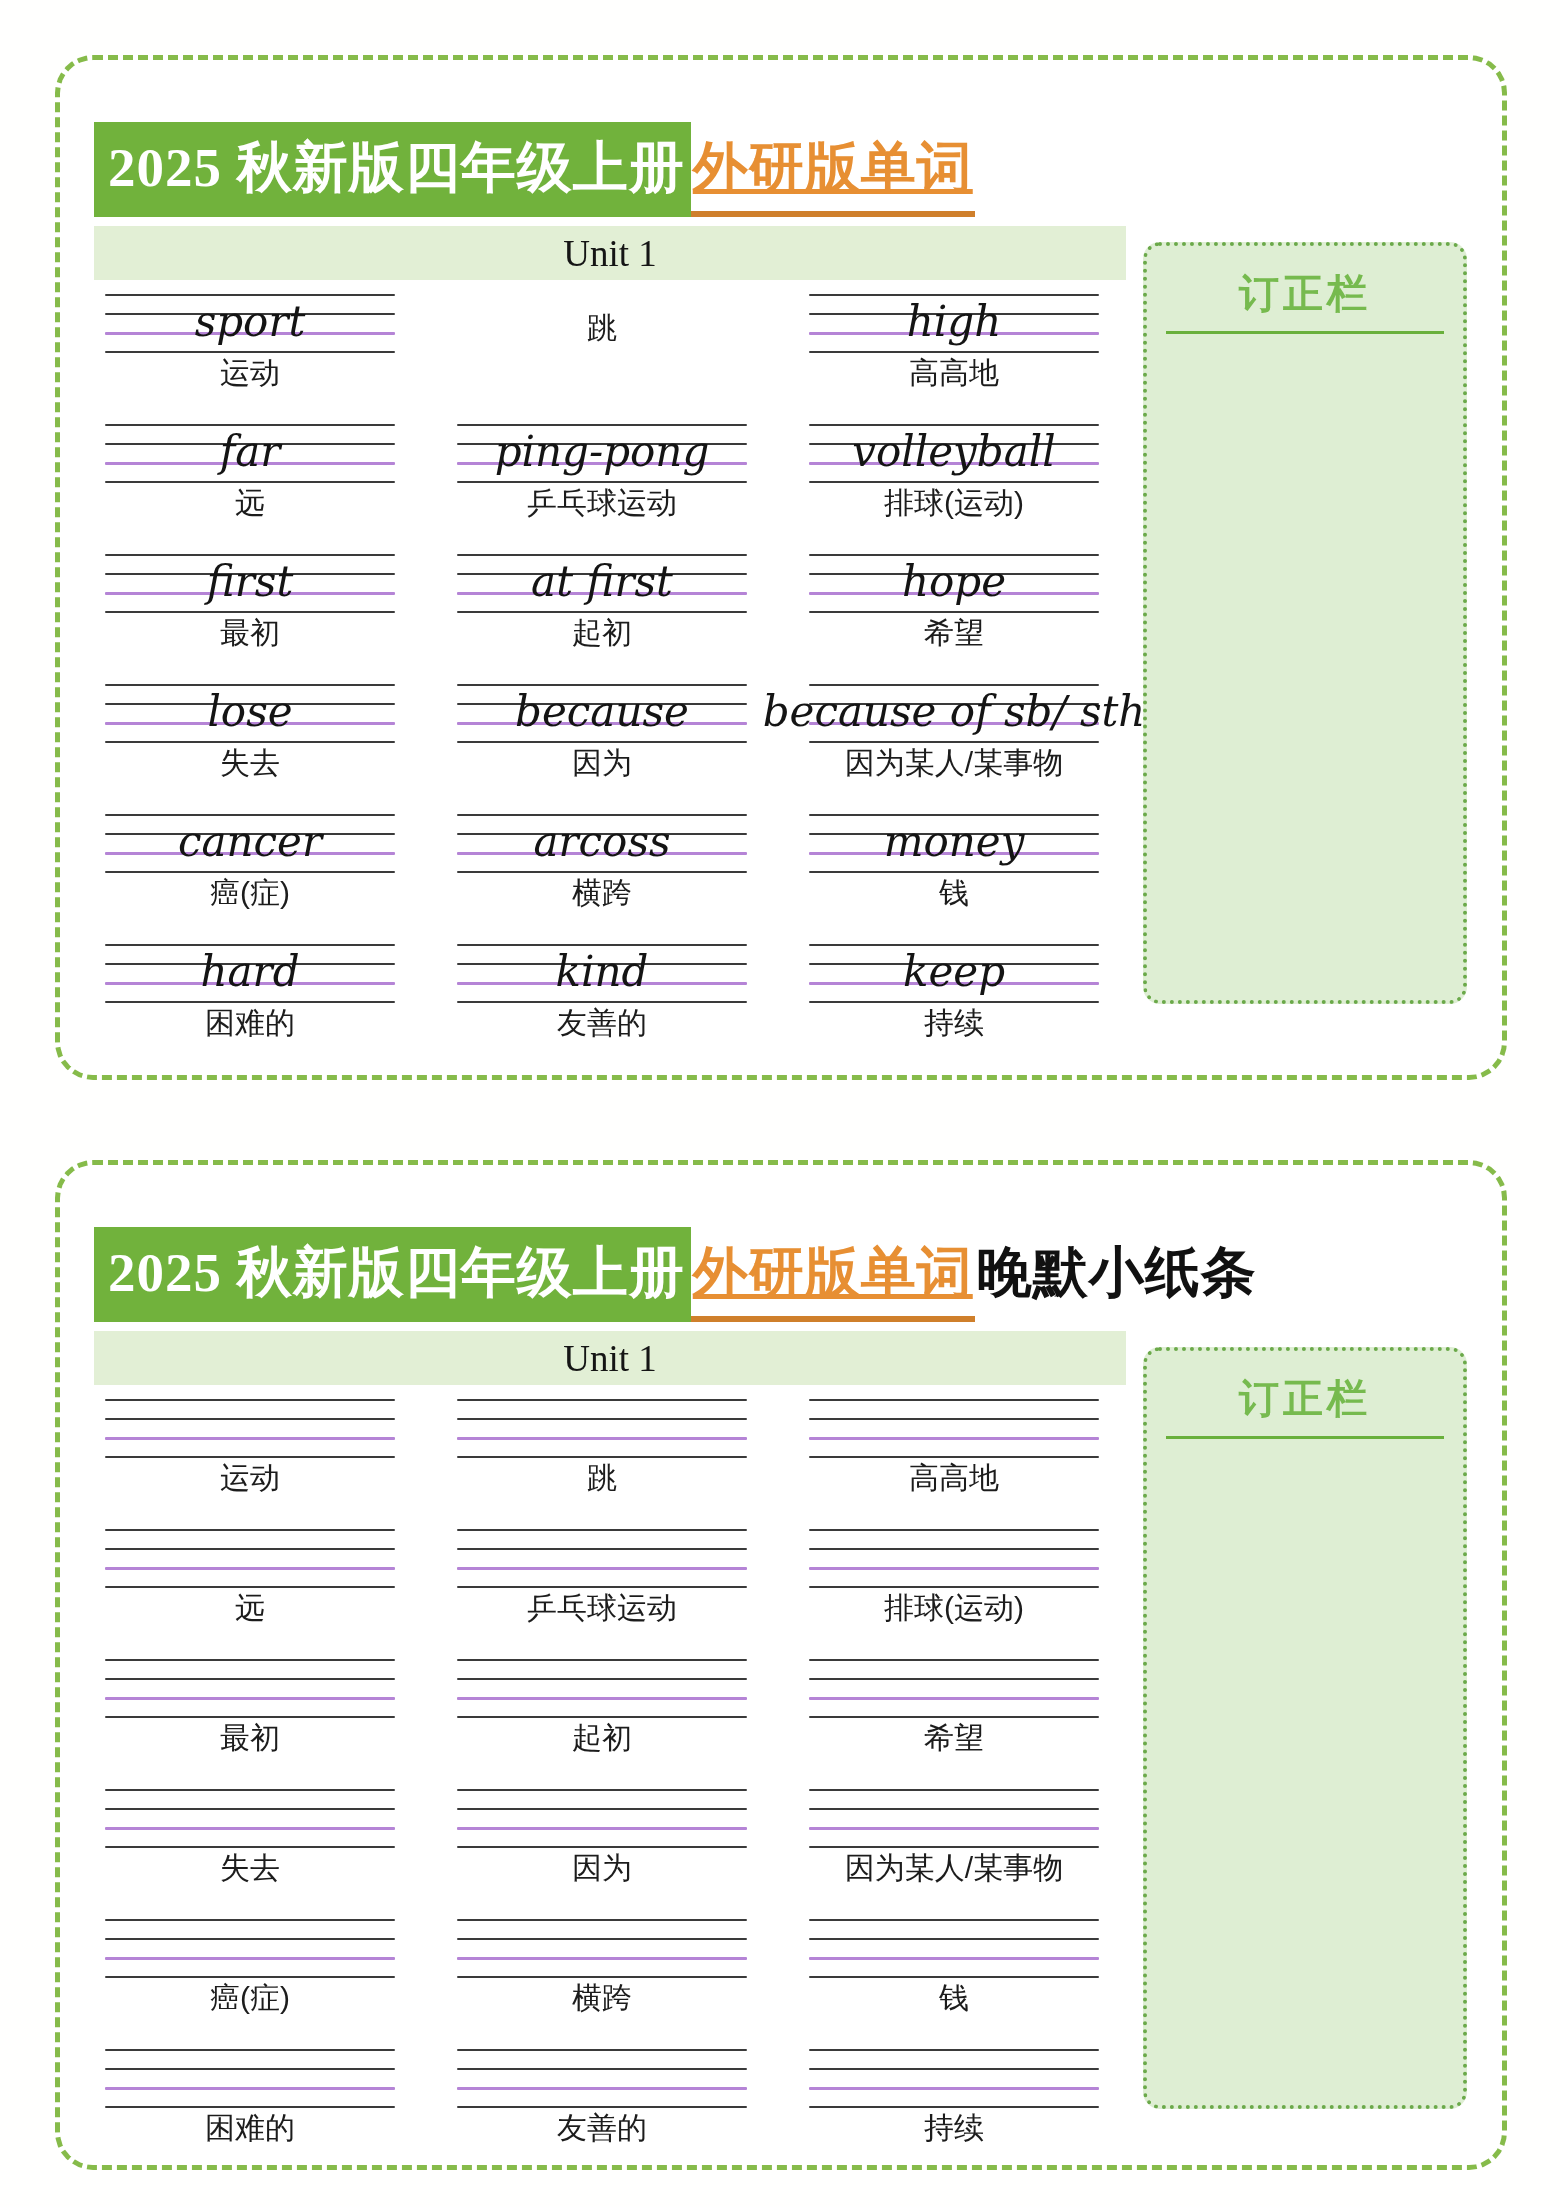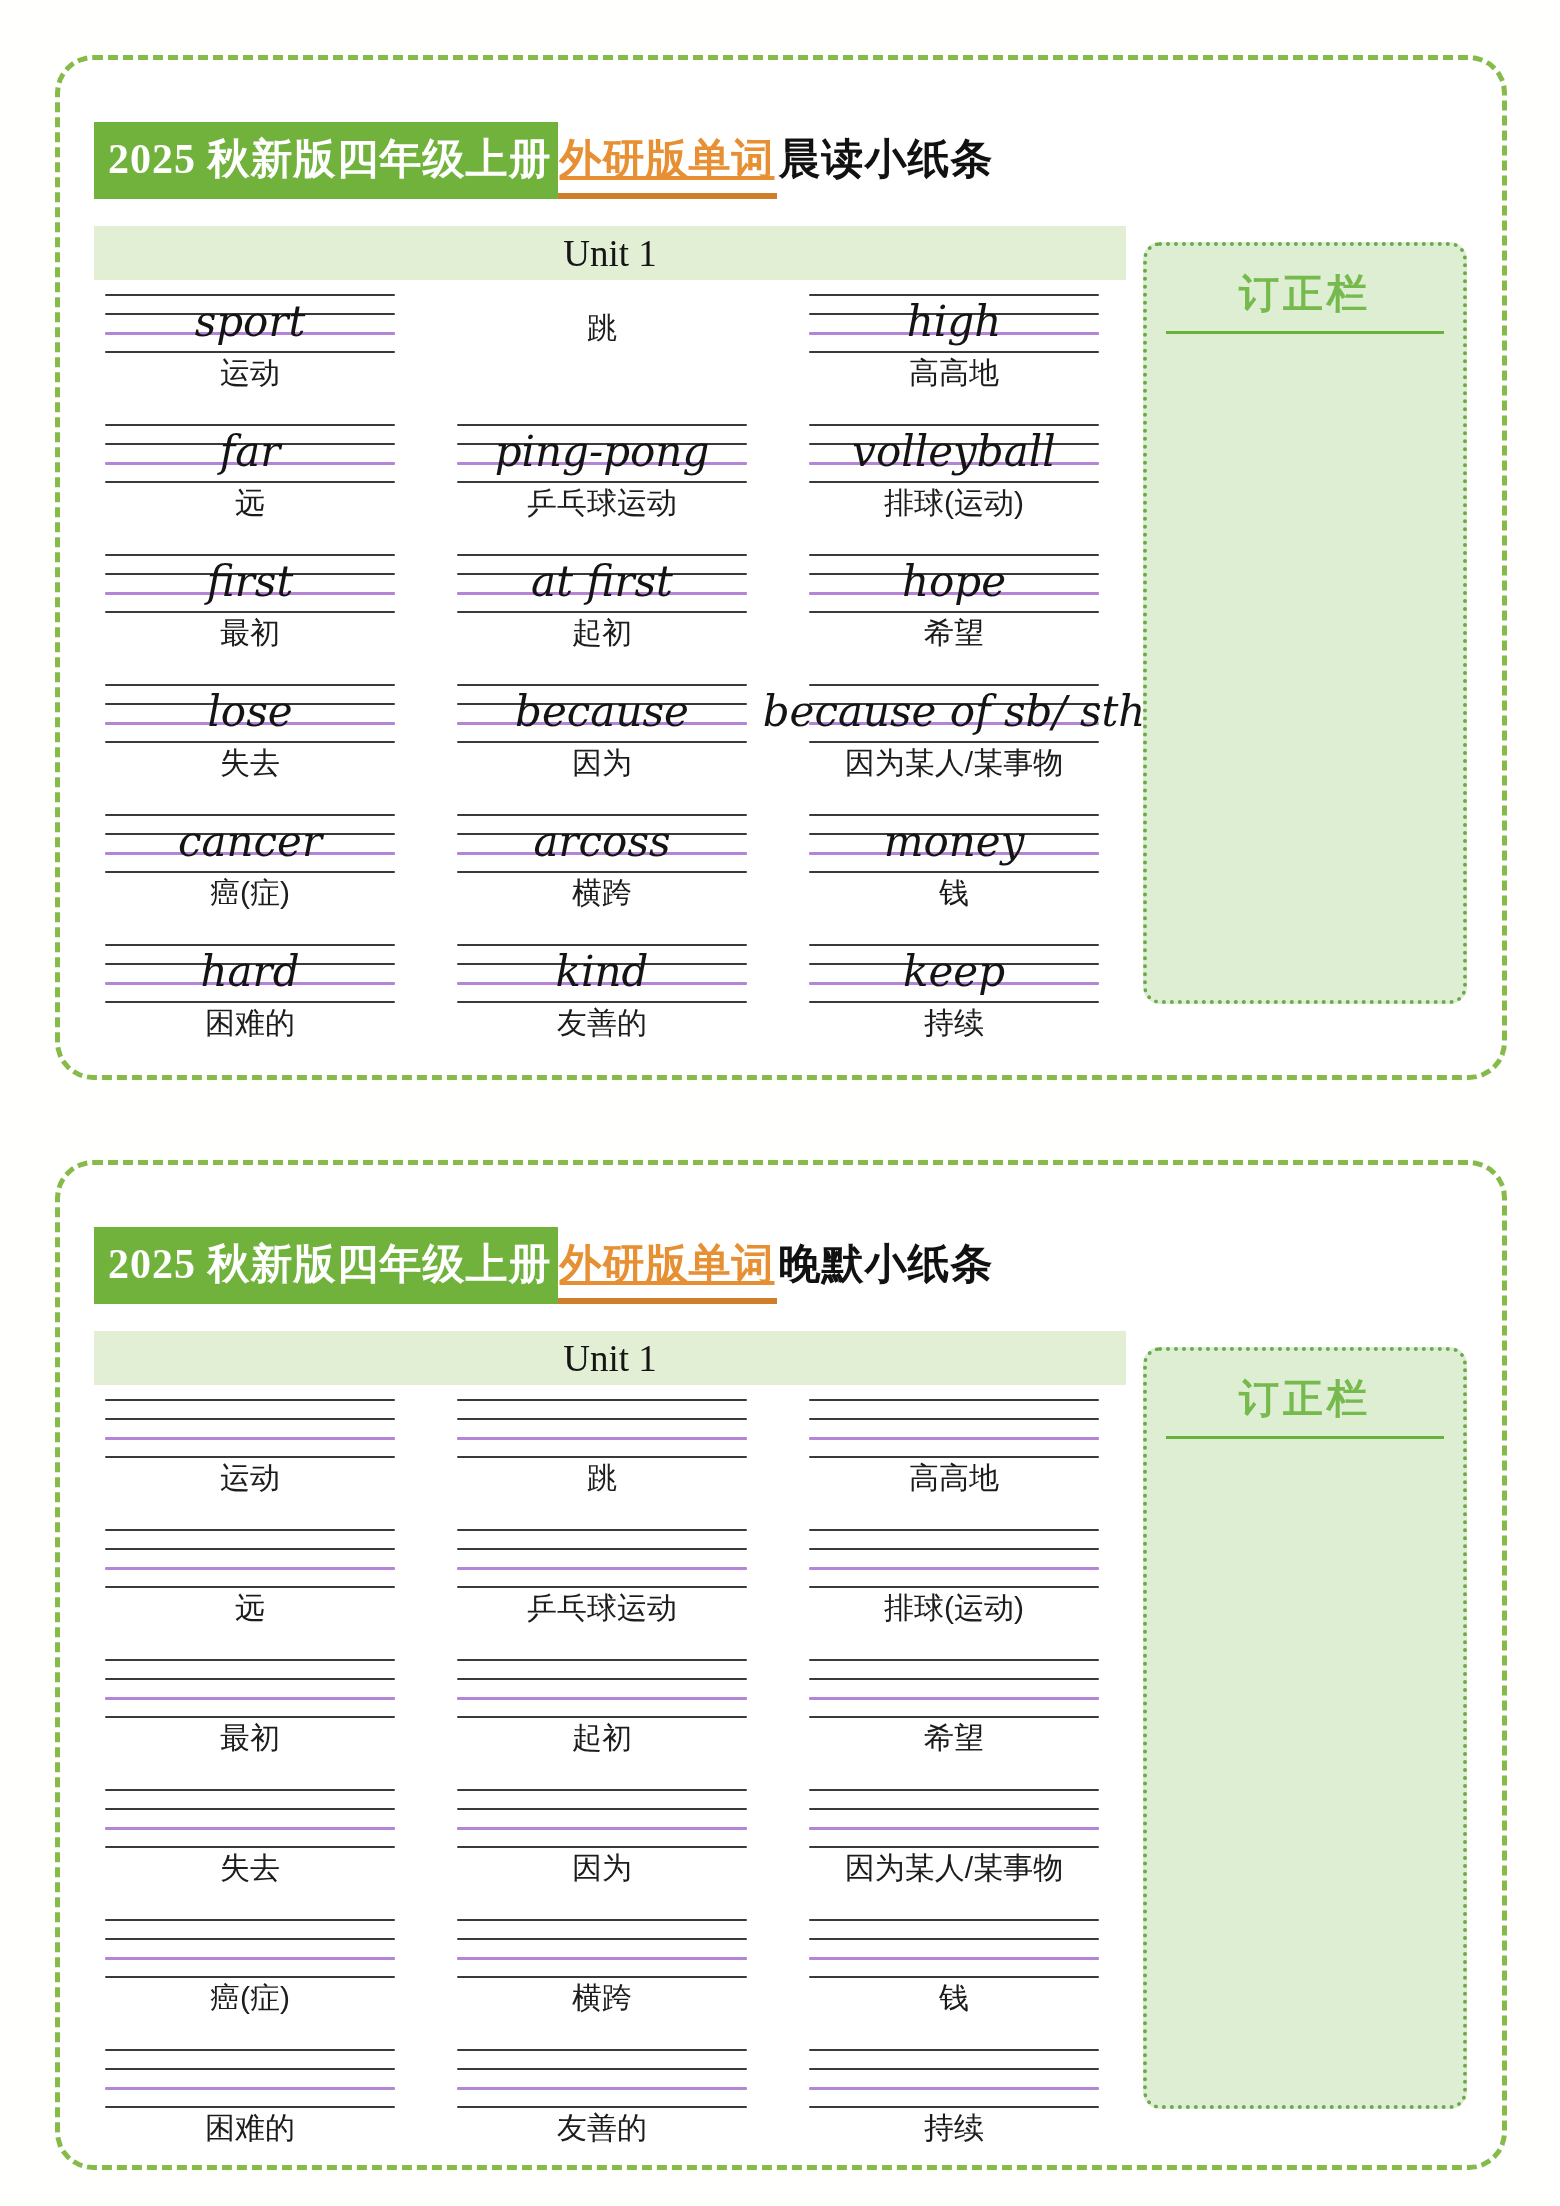--- a/index.html
+++ b/index.html
@@ -3,21 +3,21 @@
 <meta charset="utf-8">
 <style>
   html,body{margin:0;padding:0;background:#fff;}
   .page{position:relative;width:1560px;height:2206px;background:#fffffe;overflow:hidden;
         font-family:"Liberation Sans","DejaVu Sans",sans-serif;}
   .panel{position:absolute;left:55px;width:1442px;border:5px dashed #86bb4a;border-radius:38px;background:#fff;}
   .panel.morning{top:55px;height:1015px;}
   .panel.evening{top:1160px;height:1000px;}
 
   .titlebar{position:absolute;left:34px;top:62px;display:flex;align-items:flex-end;white-space:nowrap;
-            font-family:"Liberation Serif","DejaVu Serif",serif;font-weight:bold;font-size:42px;letter-spacing:1px;}
+            font-family:"Liberation Serif","DejaVu Serif",serif;font-weight:bold;font-size:55px;letter-spacing:1px;}
   .t-green{background:#71b23c;color:#ffffff;padding:9px 6px 12px 14px;}
   .t-orange{color:#e78f33;border-bottom:6px solid #cf7f2b;padding:9px 2px 6px 2px;text-decoration:underline;}
   .t-black{color:#111;padding:9px 0 12px 2px;}
 
   .unitbar{position:absolute;left:34px;top:166px;width:1032px;height:54px;background:#e2efd5;
            display:flex;align-items:center;justify-content:center;}
   .unitbar span{font-family:"Liberation Serif","DejaVu Serif",serif;font-weight:normal;font-size:37px;color:#151515;}
 
   .grid{position:absolute;left:45px;top:234px;display:grid;grid-template-columns:290px 290px 290px;
         column-gap:62px;grid-auto-rows:130px;}
@@ -39,21 +39,20 @@
 </style>
 </head>
 <body>
 
 <div class="page">
 
   <section class="panel morning">
     <div class="titlebar">
       <span class="t-green">2025 秋新版四年级上册</span>
         <span class="t-orange">外研版单词</span>
-        <span class="t-black">晨读小纸条</span>
     </div>
     <div class="unitbar">
       <span>Unit 1</span>
     </div>
     <div class="grid">
         <div class="cell">
           <div class="guide">
             <div class="l l1"></div>
             <div class="l l2"></div>
             <div class="l l3"></div>

